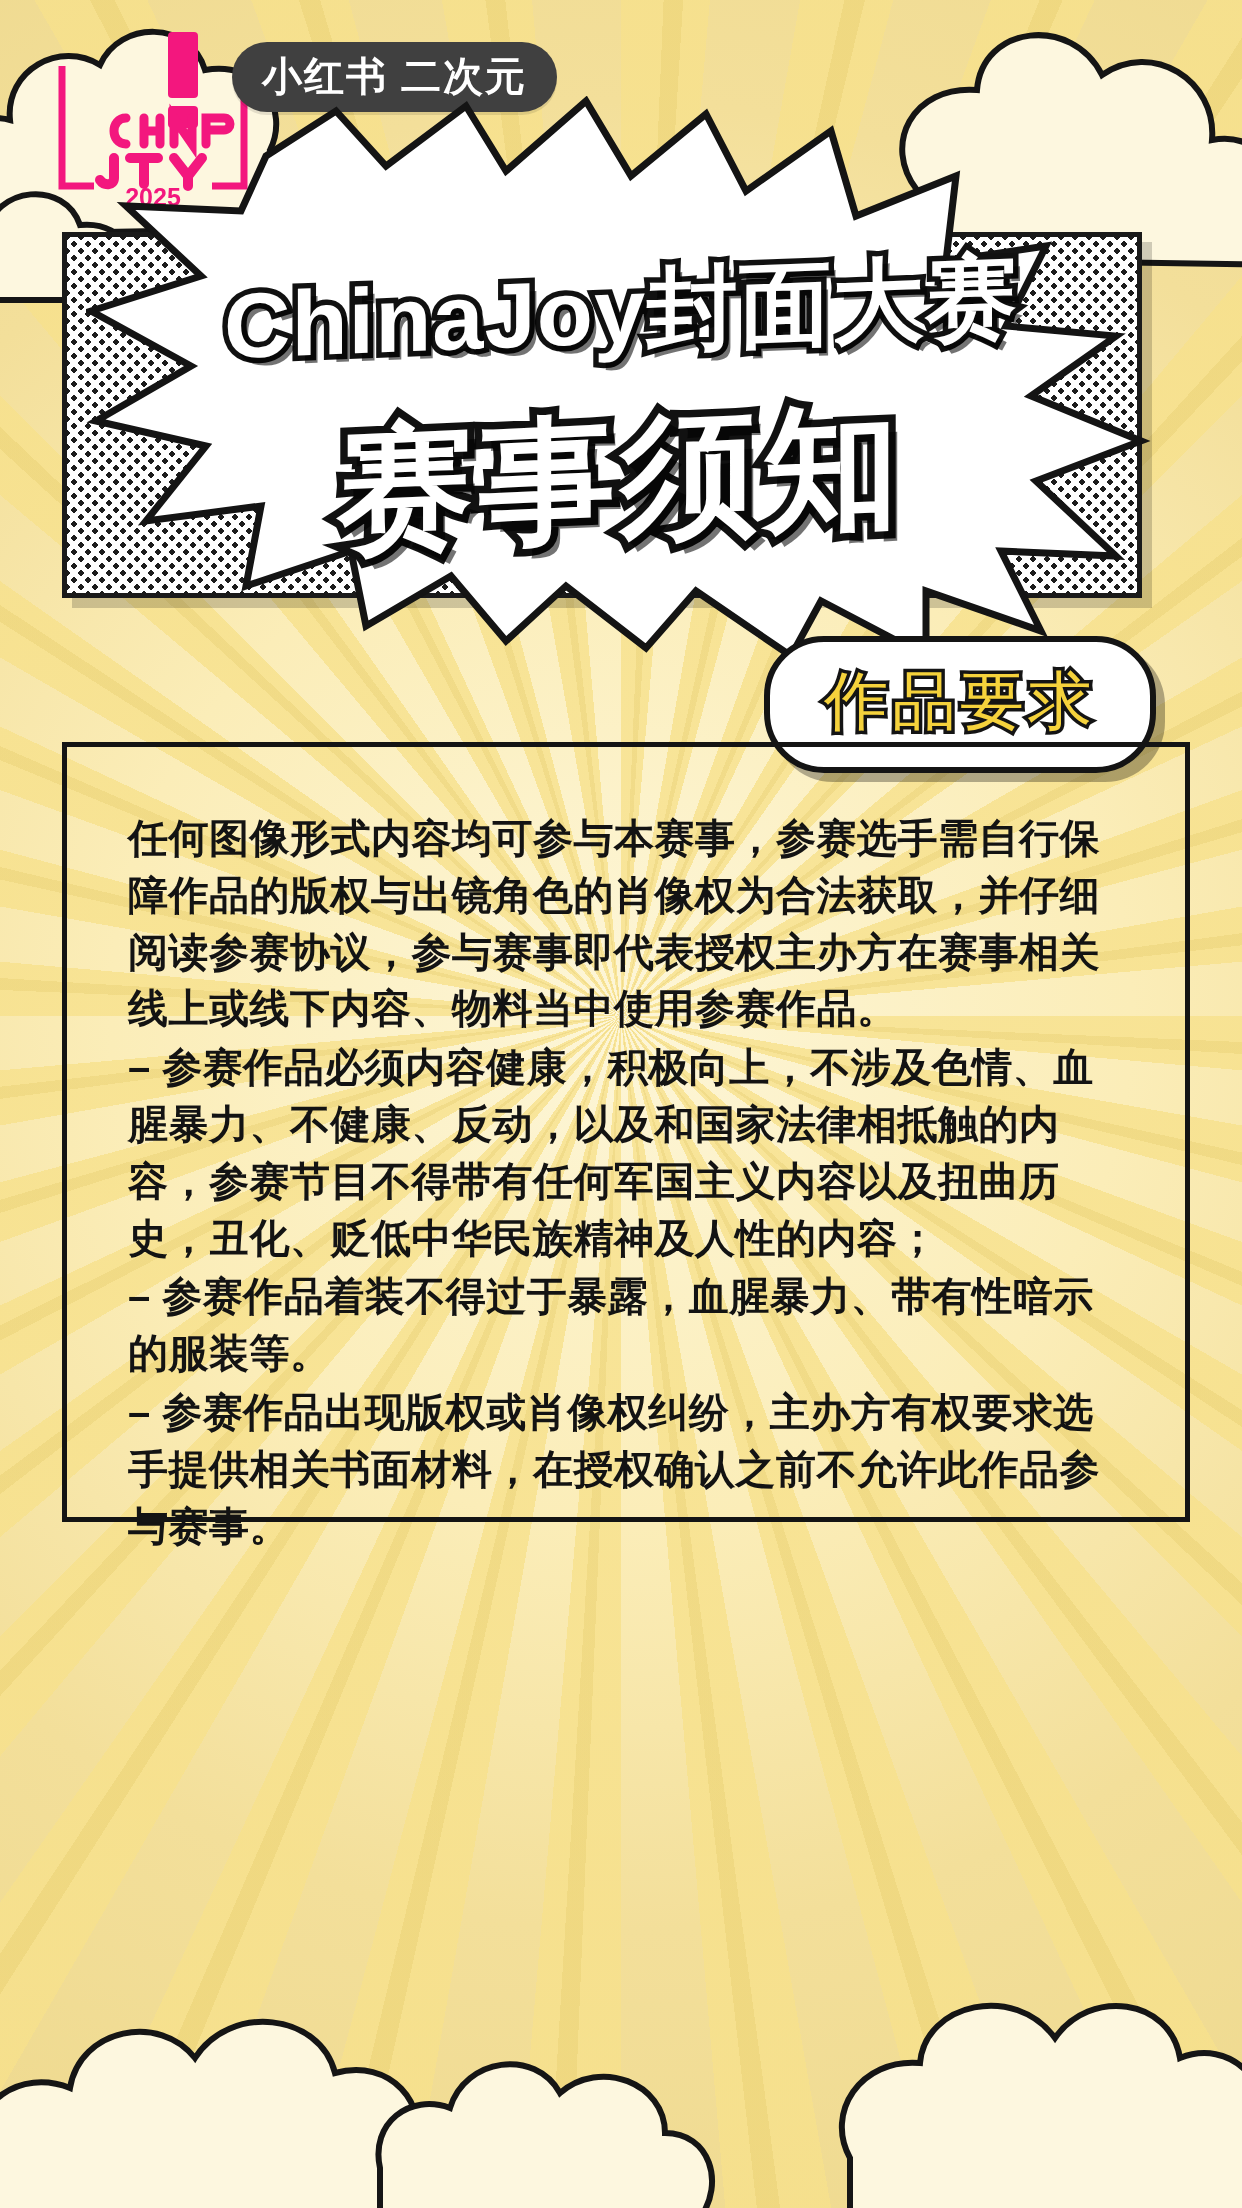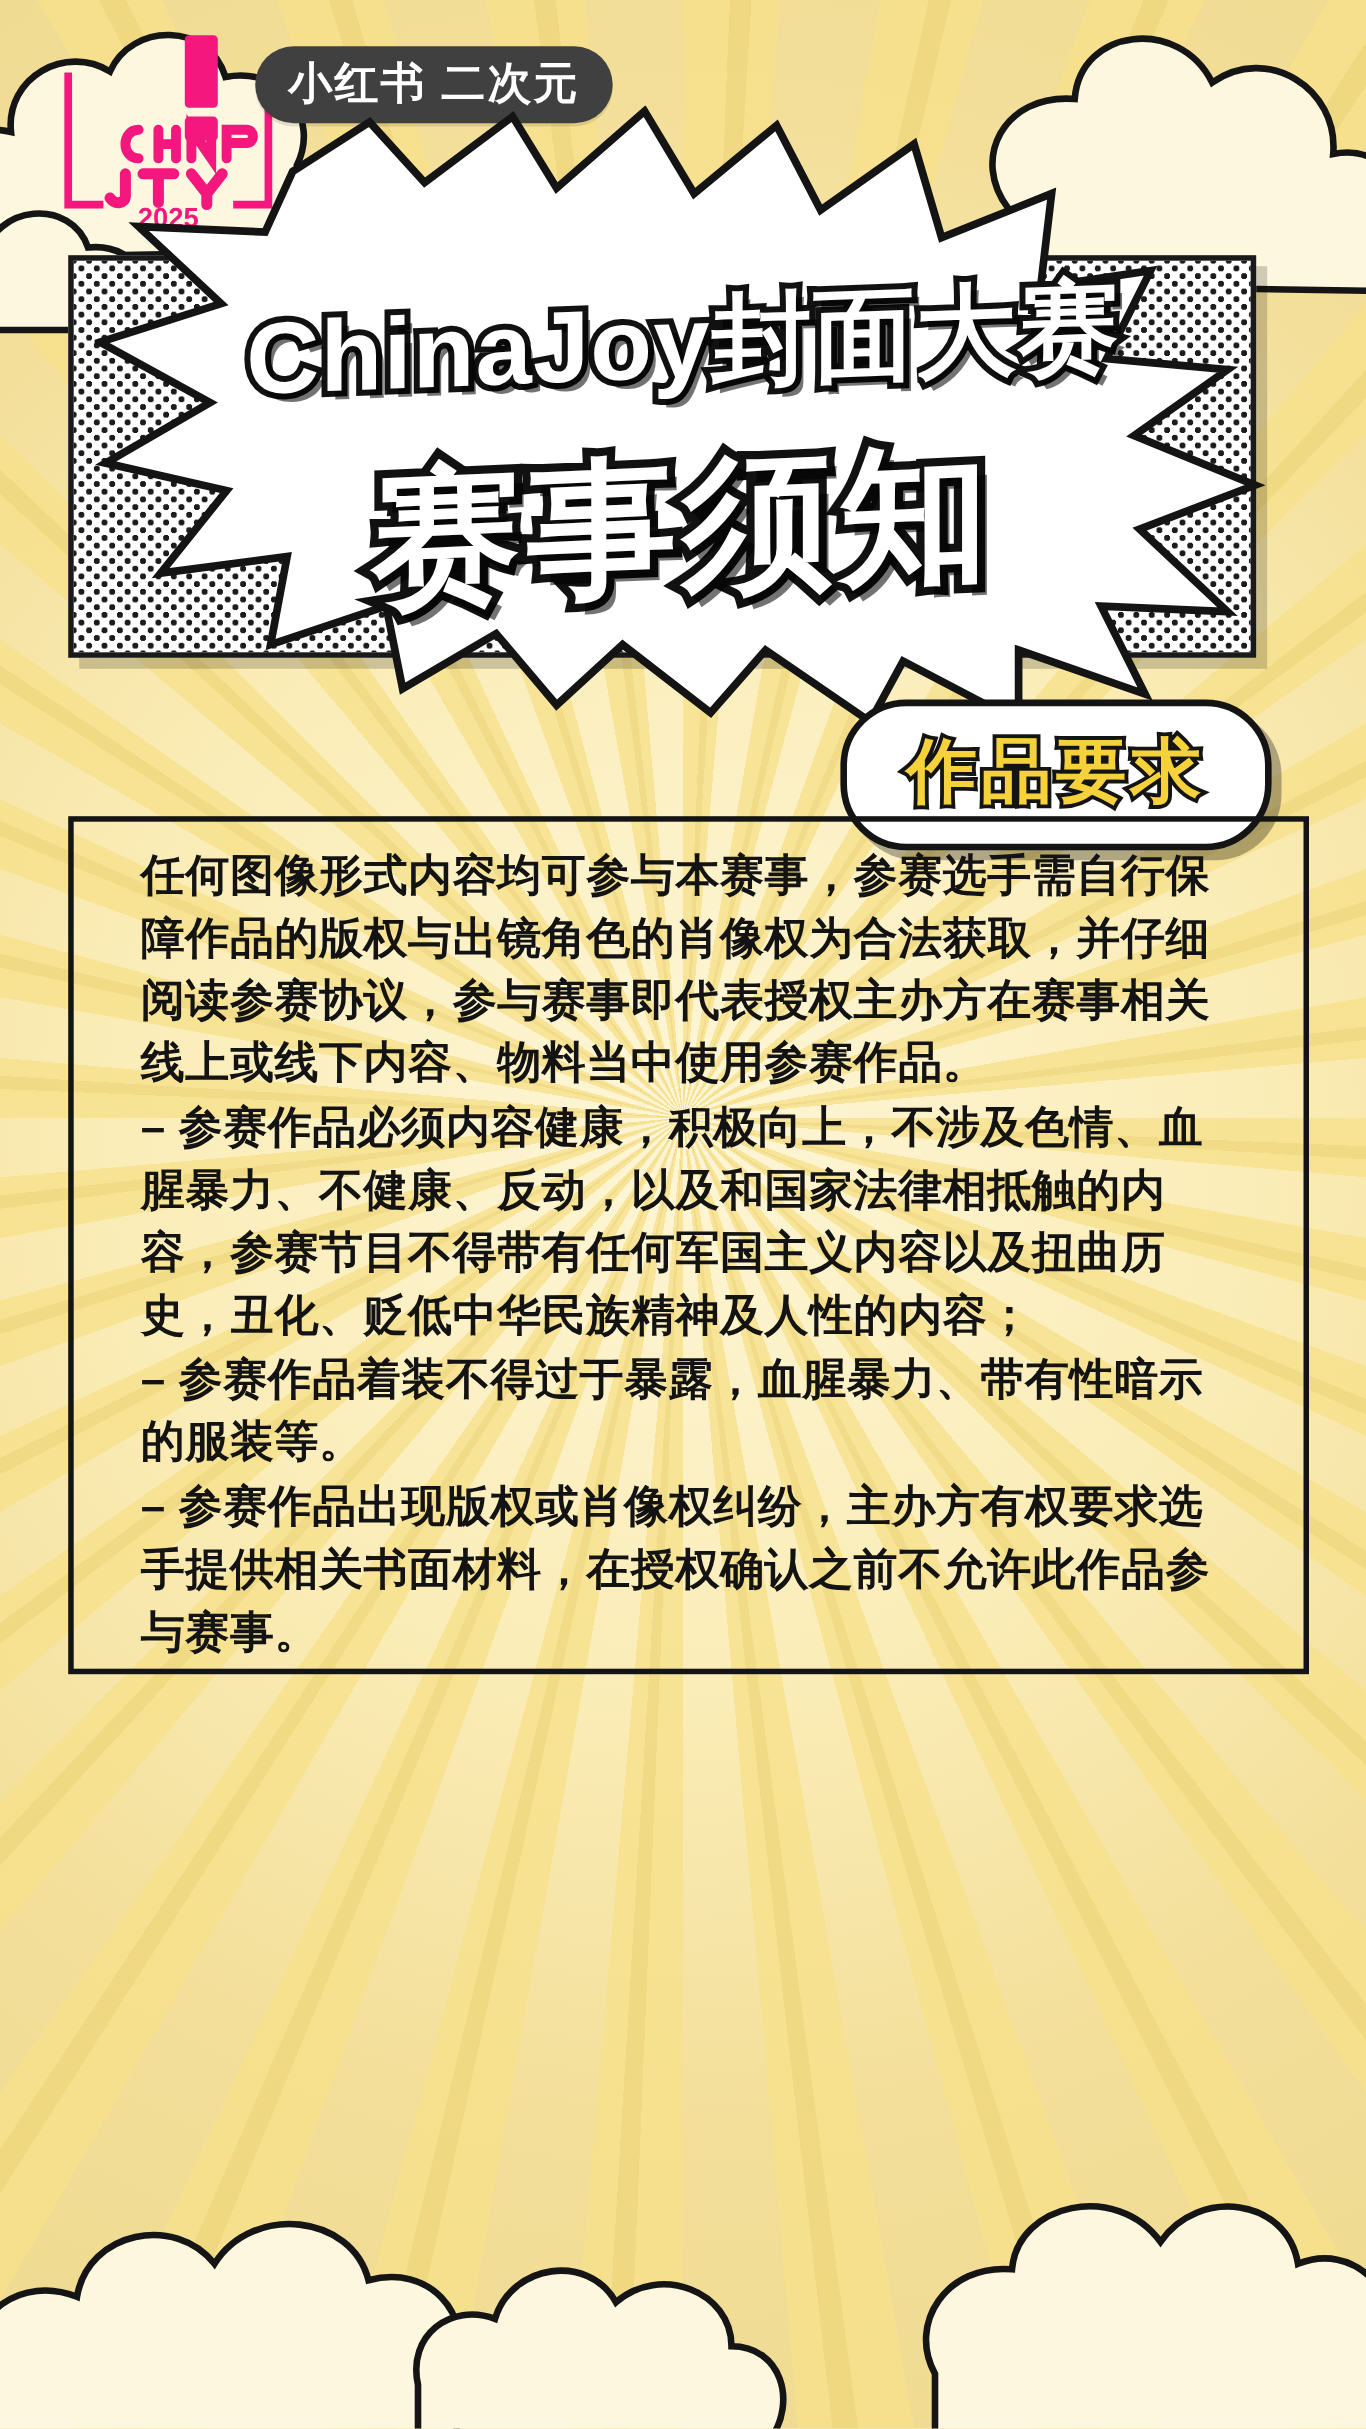--- a/index.html
+++ b/index.html
@@ -150,21 +150,21 @@
     right: 86px;
     top: 636px;
     background: #ffffff;
     border: 6px solid #141414;
     border-radius: 60px;
     padding: 16px 54px 22px 54px;
     box-shadow: 9px 9px 0 rgba(0,0,0,0.30);
   }
   .section-pill span {
     font-size: 64px;
-    font-weight: bold;
+    font-weight: normal;
     letter-spacing: 4px;
     color: #f5d23c;
     -webkit-text-stroke: 7px #141414;
     paint-order: stroke fill;
     white-space: nowrap;
     margin-top: 23px;
   }
 
   
   .content-box {
@@ -172,21 +172,21 @@
     left: 62px;
     top: 742px;
     width: 1118px;
     height: 770px;
     border: 5px solid #141414;
     background: rgba(255,255,255,0.0);
   }
   .content-text {
     position: absolute;
     left: 128px;
-    top: 768px;
+    top: 810px;
     width: 1000px;
     font-size: 40px;
     line-height: 1.42;
     color: #131313;
     font-weight: bold;
     letter-spacing: 0.5px;
   }
   .content-text p {
     margin: 0 0 2px 0;
     text-indent: 0;

